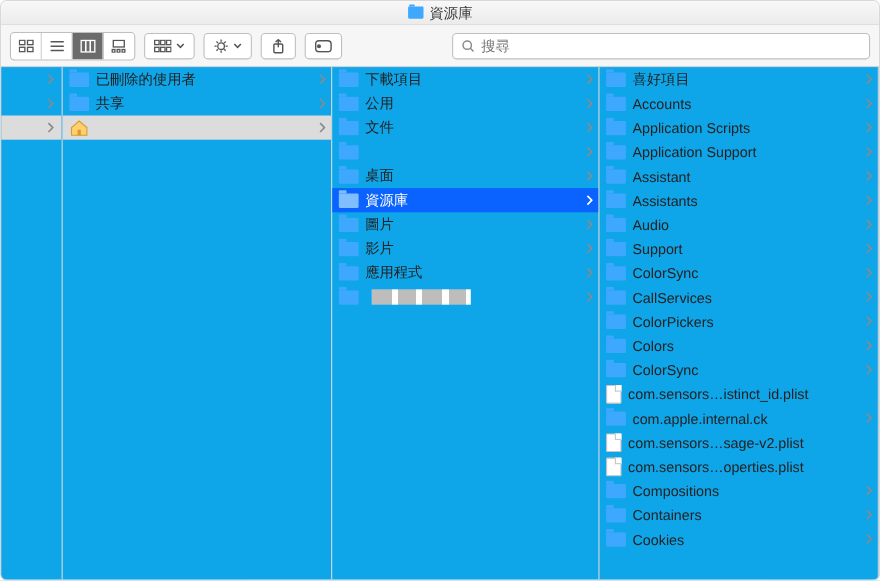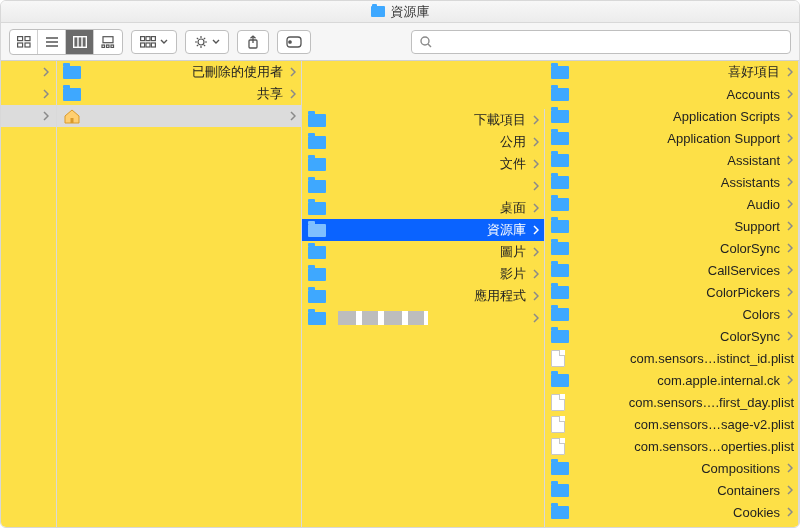--- a/index.html
+++ b/index.html
@@ -11,25 +11,25 @@
   .toolbar { height: 38px; background:#f6f6f6; border-bottom:1px solid #d1d1d1; display:flex; align-items:center; padding:0 8px; gap:8px;}
   .seg { display:flex; border:1px solid #bfbfbf; border-radius:4px; overflow:hidden; background:#fff;}
   .seg .btn { width:28px; height:24px; display:flex; align-items:center; justify-content:center; border-right:1px solid #cfcfcf; cursor:pointer; }
   .seg .btn:last-child { border-right:none;}
   .seg .btn.active { background:#6b6b6b; }
   .seg .btn.active svg, .seg .btn.active .glyph { stroke:#fff; color:#fff;}
   .tbtn { border:1px solid #bfbfbf; border-radius:4px; background:#fff; height:24px; display:flex; align-items:center; justify-content:center; padding:0 8px; cursor:pointer; gap:4px;}
   .search { flex:1; max-width: 380px; margin-left:auto; }
   .search-wrap { border:1px solid #bfbfbf; border-radius:4px; background:#fff; height:24px; display:flex; align-items:center; padding:0 8px; gap:6px;}
   .search-wrap input { border:none; outline:none; width:100%; font-size:13px; color:#555; background:transparent;}
-  .columns { flex:1; display:flex; overflow:hidden; background:#fde047;text-align:right;}
+  .columns { flex:1; display:flex; overflow:hidden; background:#0ea5e9;}
   .col { border-right:1px solid #d9d9d9; overflow-y:auto; overflow-x:hidden; }
   .col0 { width:56px; }
   .col1 { width:245px; }
-  .col2 { width:243px;margin-top:48px; }
+  .col2 { width:243px; }
   .col3 { flex:1; }
   .row { height:22px; display:flex; align-items:center; padding:0 4px 0 6px; gap:6px; cursor:pointer; position:relative;}
   .row .name { white-space:nowrap; overflow:hidden; text-overflow:ellipsis; flex:1; color:#222; }
   .row.selected { background:#0a63ff; }
   .row.selected .name { color:#fff; }
   .row.path { background:#dcdcdc; }
   .row .chev { margin-left:auto; width:8px; height:8px; display:flex; align-items:center; justify-content:center; }
   .row .chev svg { stroke:#8a8a8a; }
   .row.selected .chev svg { stroke:#fff; }
   .folder { width:18px; height:13px; background:#3ea8ff; border-radius:1px; position:relative; flex-shrink:0;}
@@ -126,20 +126,21 @@
           <circle cx="4" cy="6" r="1.2" fill="#555"></circle>
       </svg>
     </div>
 
     <div class="search">
       <div class="search-wrap">
         <svg width="12" height="12" viewBox="0 0 12 12" fill="none" stroke="#8a8a8a" stroke-width="1.4">
           <circle cx="5" cy="5" r="4"></circle>
             <line x1="8" y1="8" x2="11" y2="11"></line>
         </svg>
+        <input type="text" placeholder="搜尋" style="">
       </div>
     </div>
   </div>
 
   <div class="columns">
     <div class="col col0" id="col0">
         <div class="row">
           <span class="chev">
             <svg width="6" height="10" viewBox="0 0 6 10" fill="none" stroke-width="1.5">
               <polyline points="1,1 5,5 1,9"></polyline>
@@ -412,24 +413,20 @@
           <span class="folder"></span>
           <span class="name">com.apple.internal.ck</span>
           <span class="chev">
             <svg width="6" height="10" viewBox="0 0 6 10" fill="none" stroke-width="1.5">
               <polyline points="1,1 5,5 1,9"></polyline>
             </svg>
           </span>
         </div>
         <div class="row">
           <span class="file"></span>
-          <span class="name">com.sensors….first_day.plist</span>
-        </div>
-        <div class="row">
-          <span class="file"></span>
           <span class="name">com.sensors…sage-v2.plist</span>
         </div>
         <div class="row">
           <span class="file"></span>
           <span class="name">com.sensors…operties.plist</span>
         </div>
         <div class="row">
           <span class="folder"></span>
           <span class="name">Compositions</span>
           <span class="chev">

